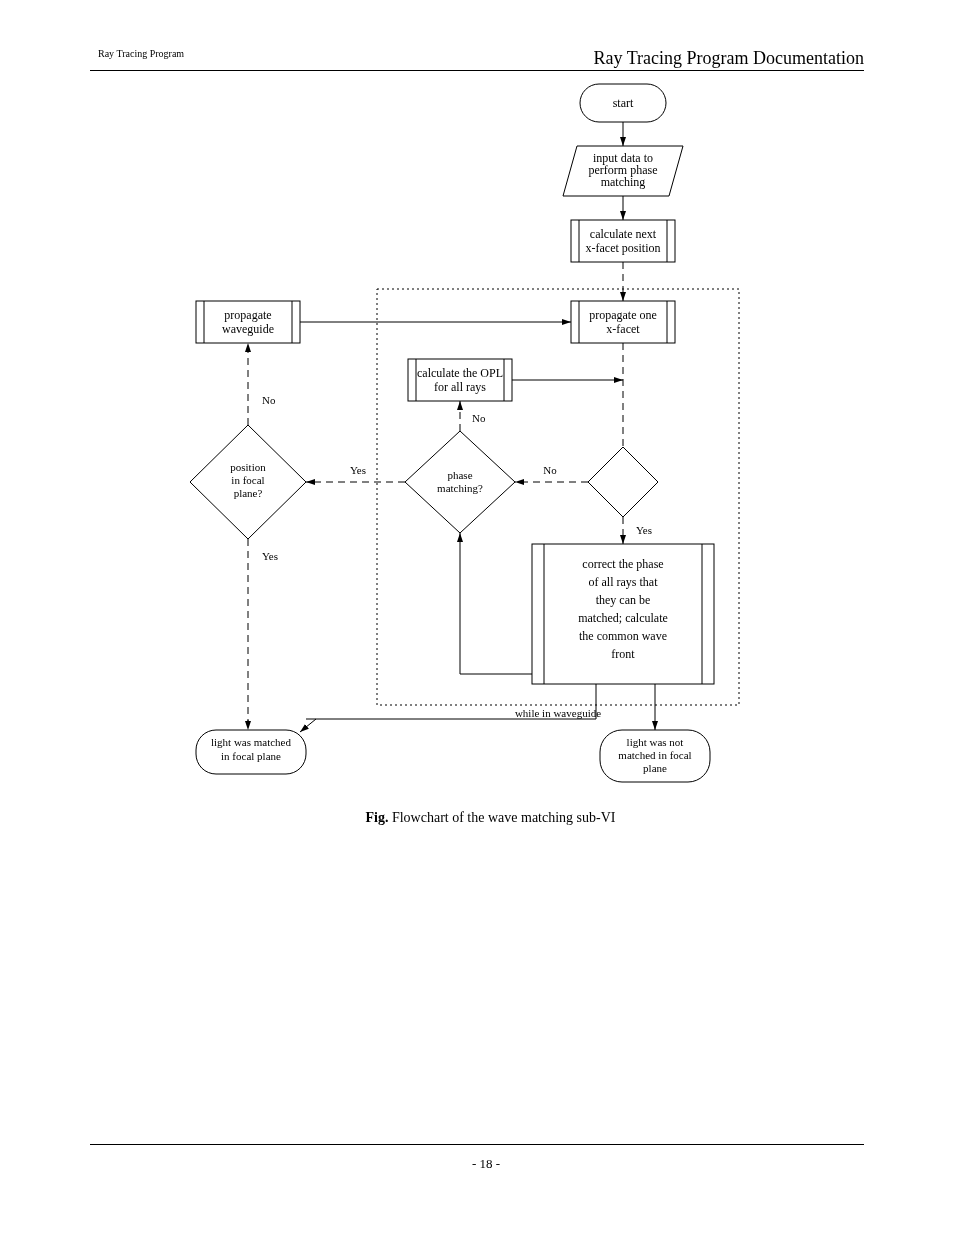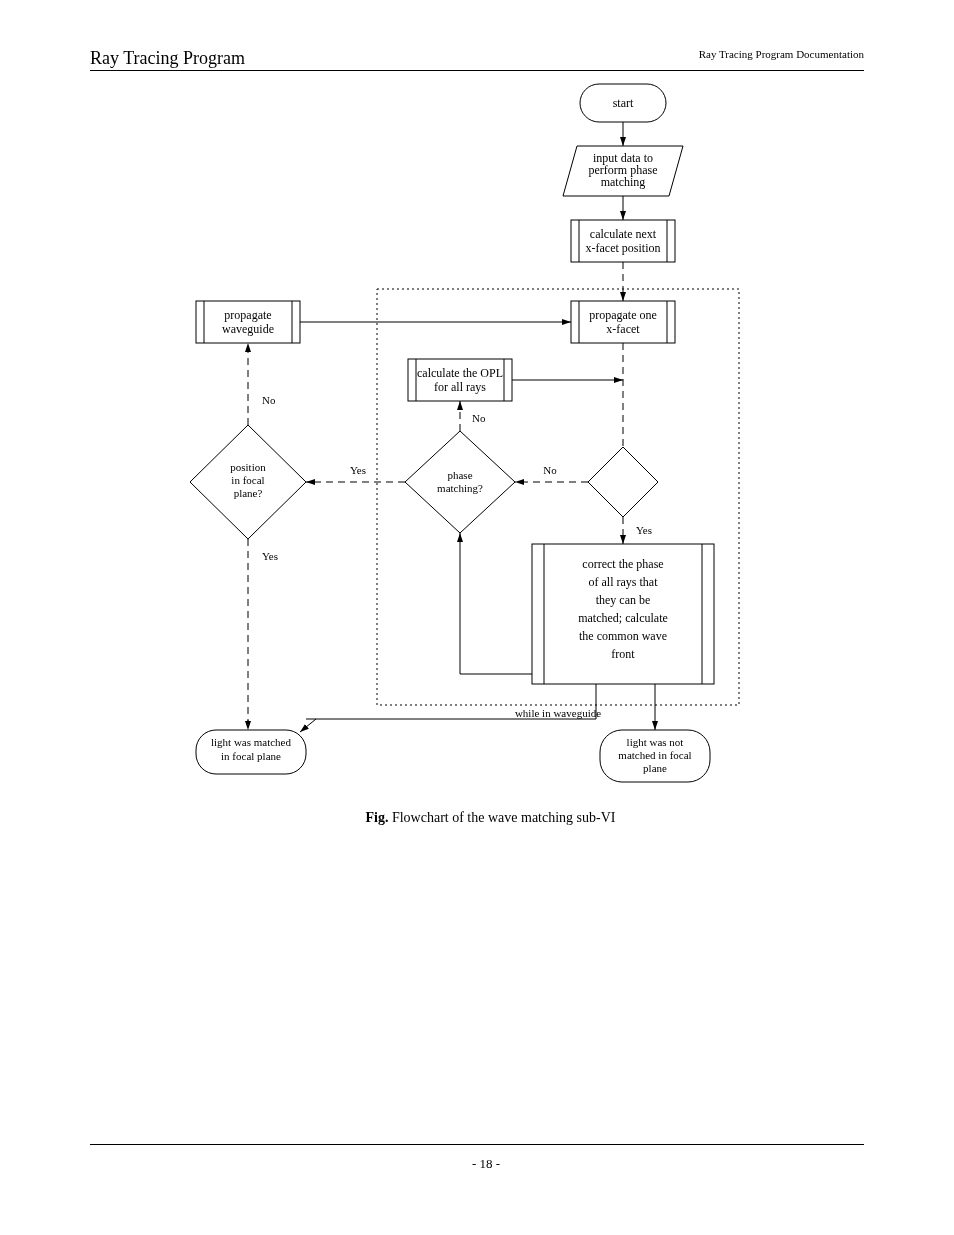--- a/index.html
+++ b/index.html
@@ -21,29 +21,29 @@
     left: 90px;
     width: 774px;
     height: 0;
     border-top: 1px solid #000;
   }
   .hr-top { top: 70px; }
   .hr-bot { top: 1144px; }
 
   .header-left {
     position: absolute;
-    left: 90px;
+    left: 98px;
+    top: 48px;
+    font-size: 10px;
+  }
+  .header-right {
+    position: absolute;
+    right: 90px;
     top: 48px;
     font-size: 18px;
-  }
-  .header-right {
-    position: absolute;
-    right: 90px;
-    top: 48px;
-    font-size: 11px;
     text-align: right;
   }
   .page-num {
     position: absolute;
     top: 1156px;
     width: 954px;
     text-align: center;
     font-size: 13px;
     margin-left: 9px;
   }

